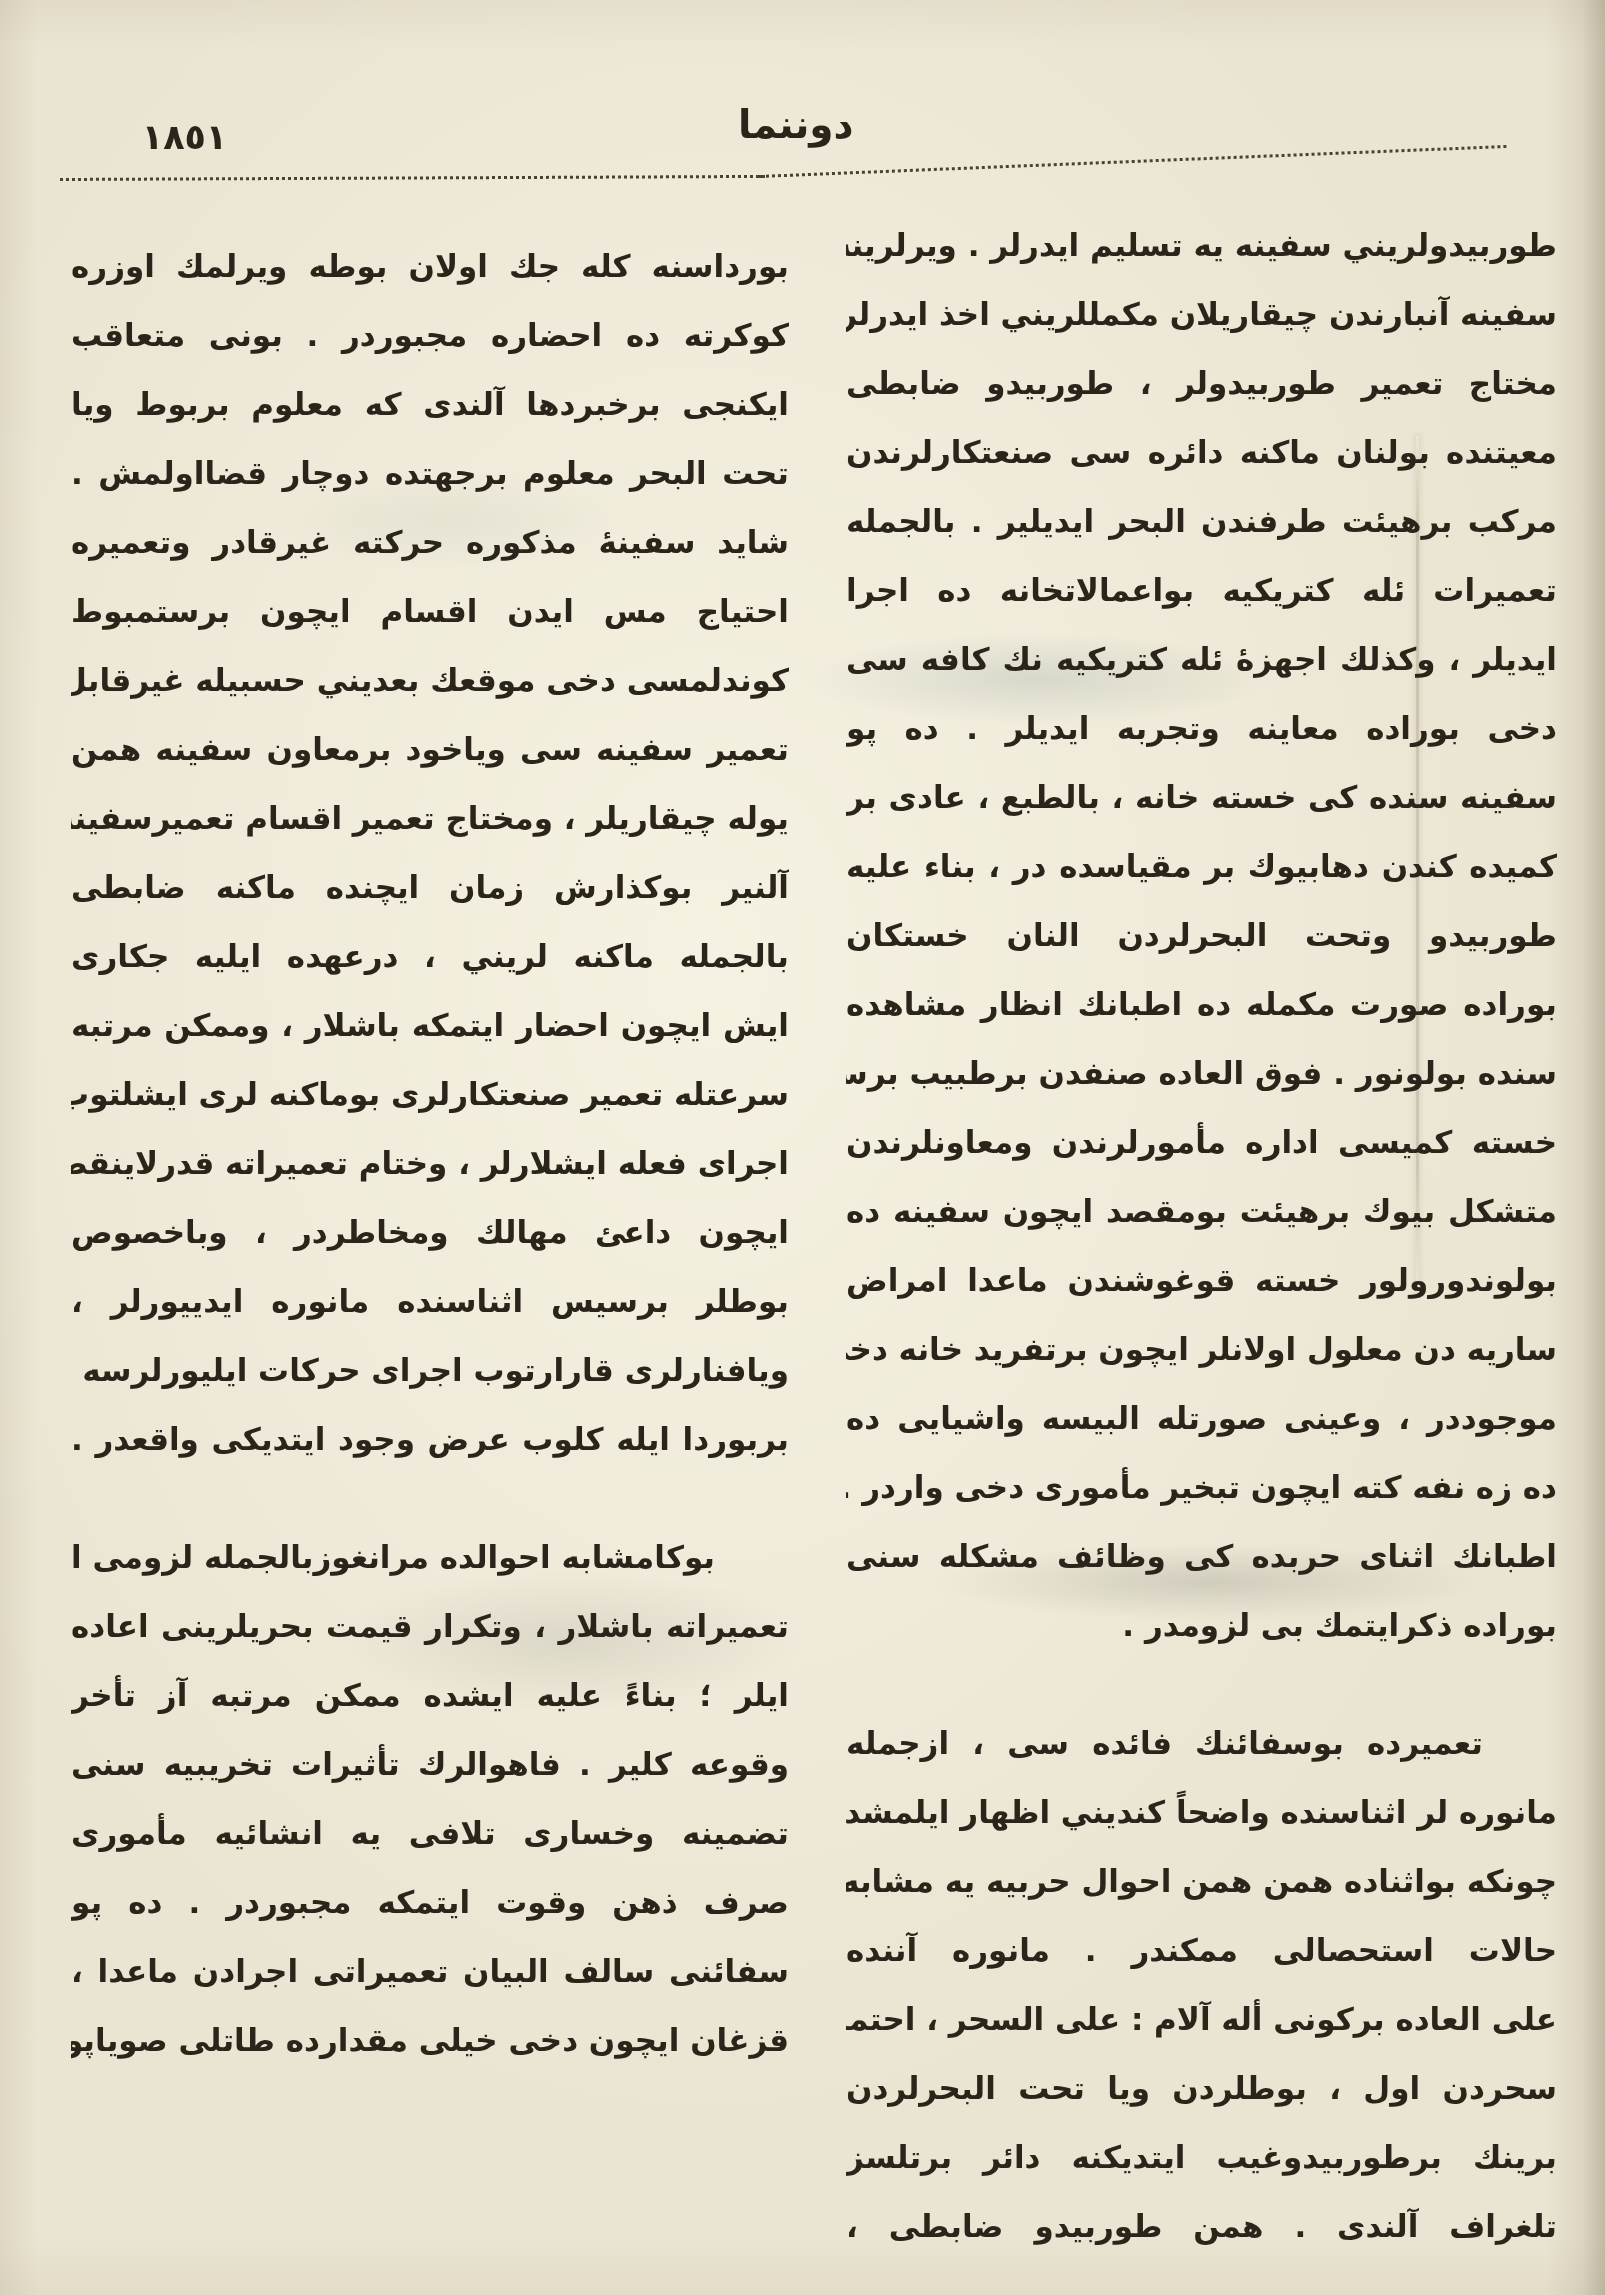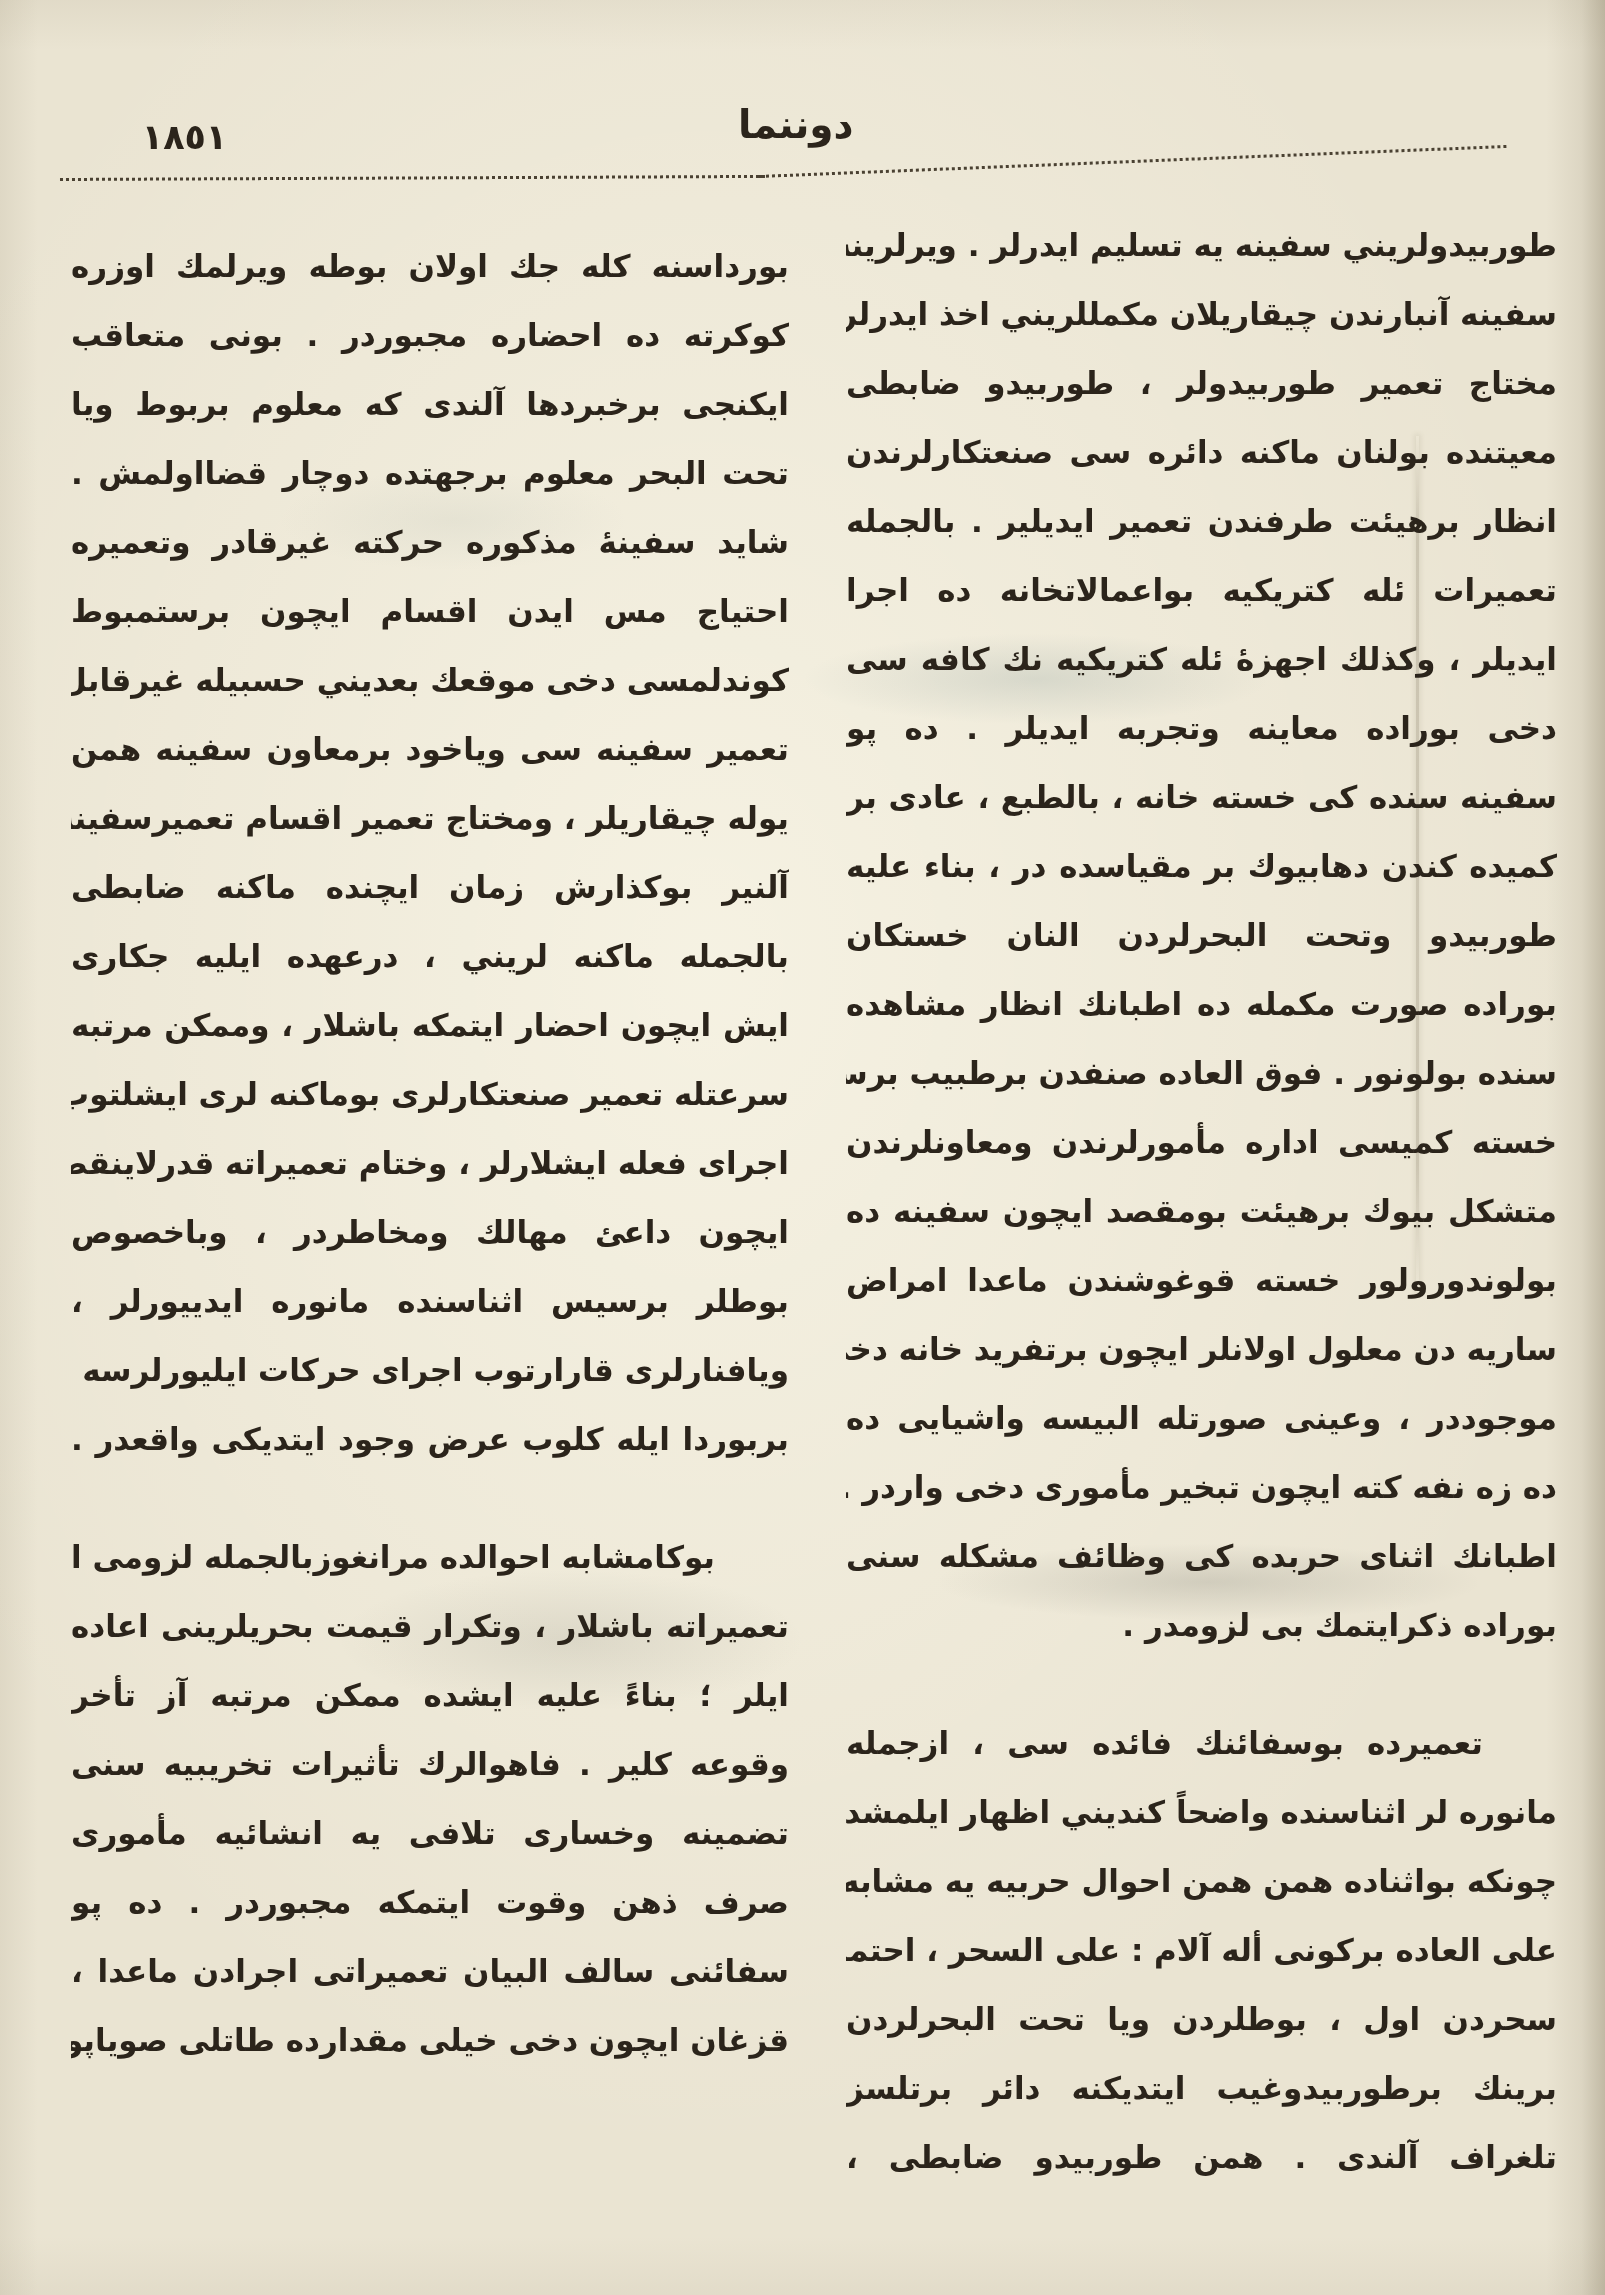--- a/index.html
+++ b/index.html
@@ -77,21 +77,21 @@
   <div class="journal-title">دوننما</div>
   <div class="rule rule-left"></div>
   <div class="rule rule-right"></div>
 
   <div class="column column-right" id="col-right">
       <div class="paragraph">
         <div class="line">طوربيدولريني سفينه يه تسليم ايدرلر . ويرلرينه</div>
         <div class="line">سفينه آنبارندن چيقاريلان مكمللريني اخذ ايدرلر .</div>
         <div class="line">مختاج تعمير طوربيدولر ، طوربيدو ضابطى</div>
         <div class="line">معيتنده بولنان ماكنه دائره سى صنعتكارلرندن</div>
-        <div class="line">انظار برهيئت طرفندن تعمير ايديلير . بالجمله</div>
+        <div class="line">مركب برهيئت طرفندن البحر ايديلير . بالجمله</div>
         <div class="line">تعميرات ئله كتريكيه بواعمالاتخانه ده اجرا</div>
         <div class="line">ايديلر ، وكذلك اجهزهٔ ئله كتريكيه نك كافه سى</div>
         <div class="line">دخى بوراده معاينه وتجربه ايديلر . ده پو</div>
         <div class="line">سفينه سنده كى خسته خانه ، بالطبع ، عادى بر</div>
         <div class="line">كميده كندن دهابيوك بر مقياسده در ، بناء عليه</div>
         <div class="line">طوربيدو وتحت البحرلردن النان خستكان</div>
         <div class="line">بوراده صورت مكمله ده اطبانك انظار مشاهده</div>
         <div class="line">سنده بولونور . فوق العاده صنفدن برطبيب برسيس</div>
         <div class="line">خسته كميسى اداره مأمورلرندن ومعاونلرندن</div>
         <div class="line">متشكل بيوك برهيئت بومقصد ايچون سفينه ده</div>
@@ -99,20 +99,21 @@
         <div class="line">ساريه دن معلول اولانلر ايچون برتفريد خانه دخى</div>
         <div class="line">موجوددر ، وعينى صورتله البيسه واشيايى ده</div>
         <div class="line">ده زه نفه كته ايچون تبخير مأمورى دخى واردر .</div>
         <div class="line">اطبانك اثناى حربده كى وظائف مشكله سنى</div>
         <div class="line short-last">بوراده ذكرايتمك بى لزومدر .</div>
       </div>
       <div class="paragraph indented">
         <div class="line first-indent">تعميرده بوسفائنك فائده سى ، ازجمله</div>
         <div class="line">مانوره لر اثناسنده واضحاً كنديني اظهار ايلمشدر .</div>
         <div class="line">چونكه بواثناده همن همن احوال حربيه يه مشابه</div>
+        <div class="line">حالات استحصالى ممكندر . مانوره آننده</div>
         <div class="line">على العاده بركونى أله آلام : على السحر ، احتمالكه</div>
         <div class="line">سحردن اول ، بوطلردن ويا تحت البحرلردن</div>
         <div class="line">برينك برطوربيدوغيب ايتديكنه دائر برتلسز</div>
         <div class="line">تلغراف آلندى . همن طوربيدو ضابطى ،</div>
       </div>
     </div>
   <div class="column column-left" id="col-left">
       <div class="paragraph">
         <div class="line">بورداسنه كله جك اولان بوطه ويرلمك اوزره</div>
         <div class="line">كوكرته ده احضاره مجبوردر . بونى متعاقب</div>

